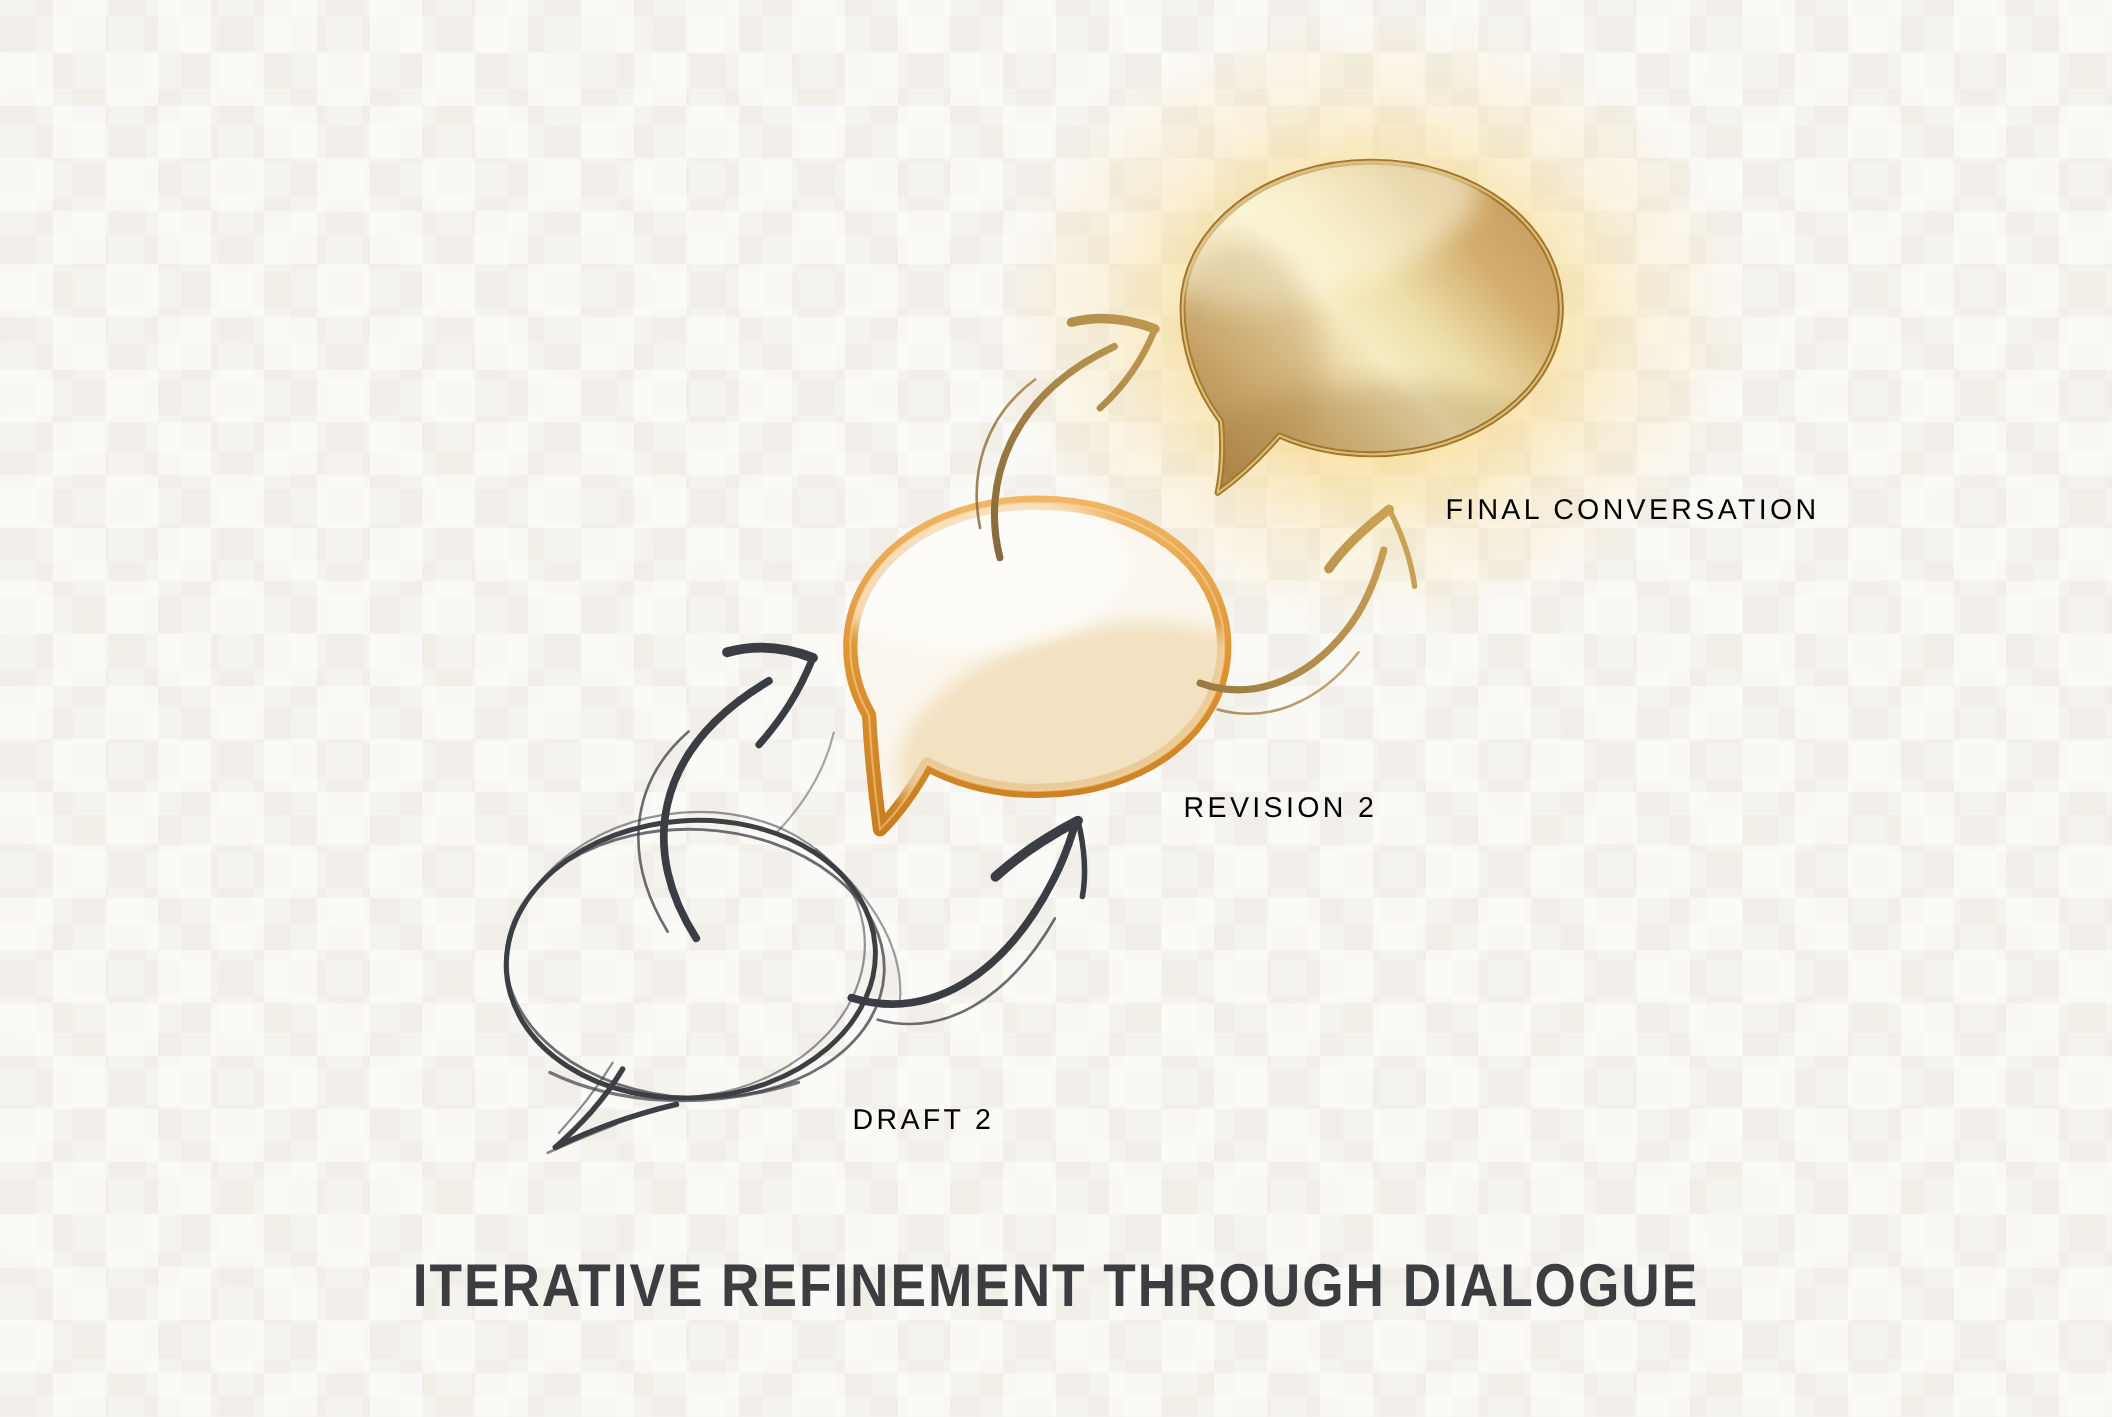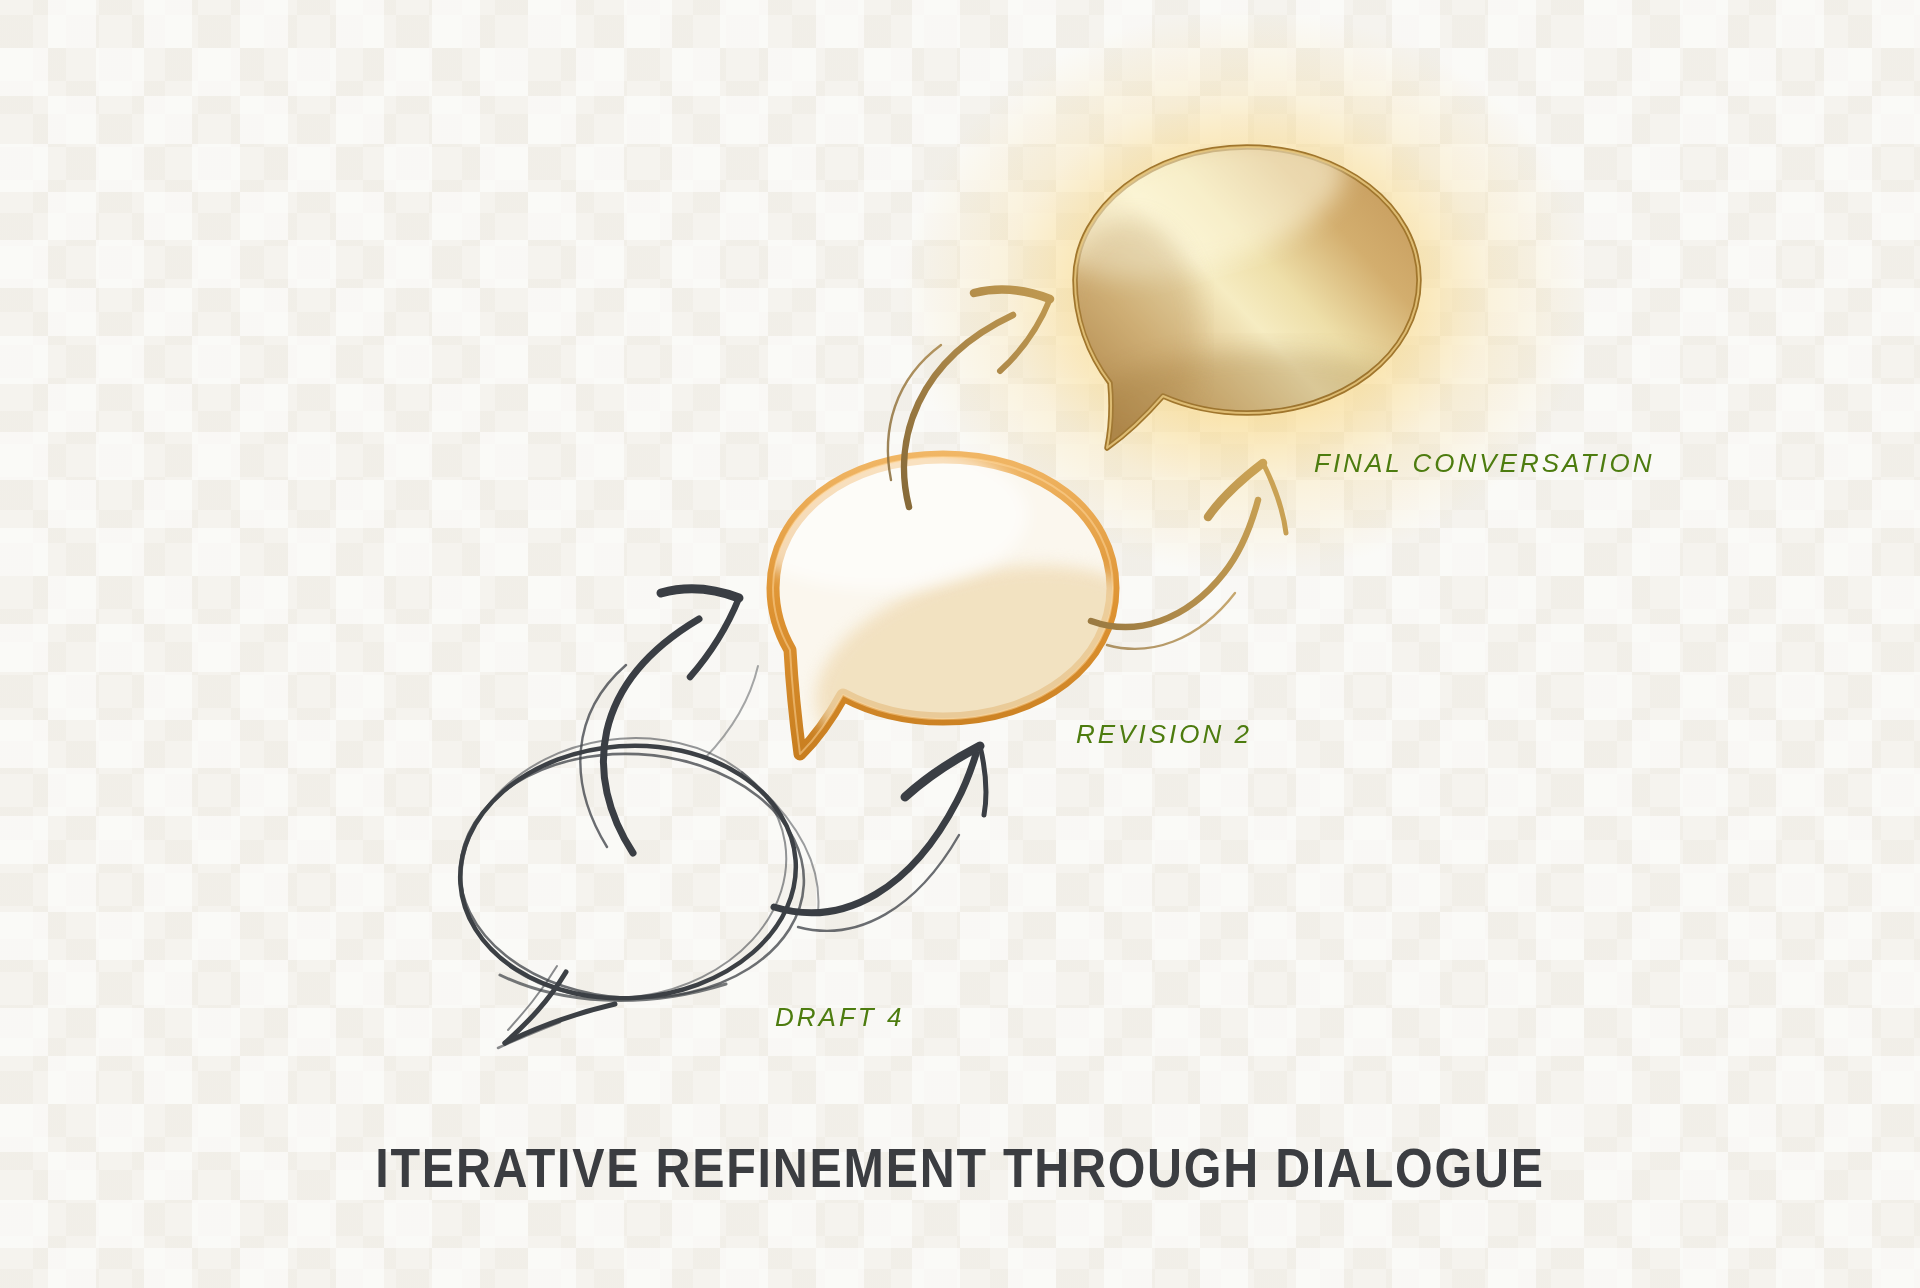--- a/index.html
+++ b/index.html
@@ -18,25 +18,24 @@
     content:"";position:absolute;inset:0;pointer-events:none;
     background-image:
       repeating-conic-gradient(rgba(255,255,255,0.55) 0% 25%, rgba(0,0,0,0) 25% 50%),
       repeating-conic-gradient(rgba(188,180,158,0.07) 0% 25%, rgba(0,0,0,0) 25% 50%);
     background-size:96px 96px, 66px 66px;
     background-position:0 0, 33px 15px;
   }
   svg.art{position:absolute;left:0;top:0;}
   .label{
     position:absolute;
-    color:#4d7c0f;
+    color:#000000;
     font-size:26px;
     letter-spacing:3px;
     white-space:nowrap;
-    font-style:italic;
   }
   .title{
     position:absolute;
     left:0;right:0;top:1136px;
     text-align:center;
     color:#3b3d41;
     font-size:55px;
     font-weight:700;
     letter-spacing:2px;
     transform:scaleX(0.88);
@@ -145,21 +144,21 @@
     </g>
 
     <g fill="none" stroke="url(#goldArrowGrad)" stroke-linecap="round">
       <path d="M 1091 621 C 1136 637 1186 621 1224 573 C 1240 553 1251 526 1258 500" stroke-width="6.5"></path>
       <path d="M 1107 645 C 1150 657 1198 641 1235 593" stroke-width="2.4" opacity="0.8"></path>
       <path d="M 1263 463 C 1242 479 1222 497 1208 517" stroke-width="8.5"></path>
       <path d="M 1263 463 C 1275 487 1283 509 1286 533" stroke-width="5"></path>
     </g>
   </svg>
 
-  <div class="label" style="left:775px;top:1002px;">DRAFT 4</div>
+  <div class="label" style="left:775px;top:1002px;">DRAFT 2</div>
 
   <div class="label" style="left:1076px;top:719px;">REVISION 2</div>
 
   <div class="label" style="left:1314px;top:448px;">FINAL CONVERSATION</div>
 
   <div class="title">ITERATIVE REFINEMENT THROUGH DIALOGUE</div>
 
 </div>
 
 </body></html>

